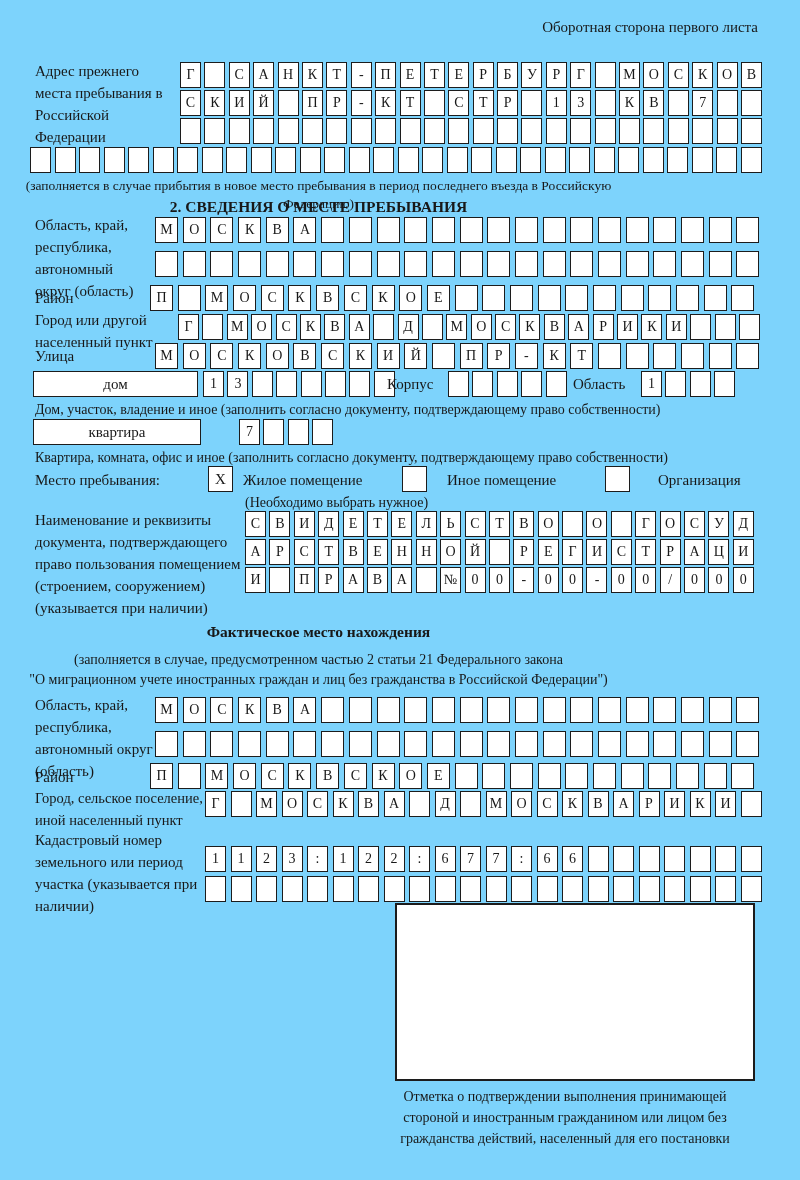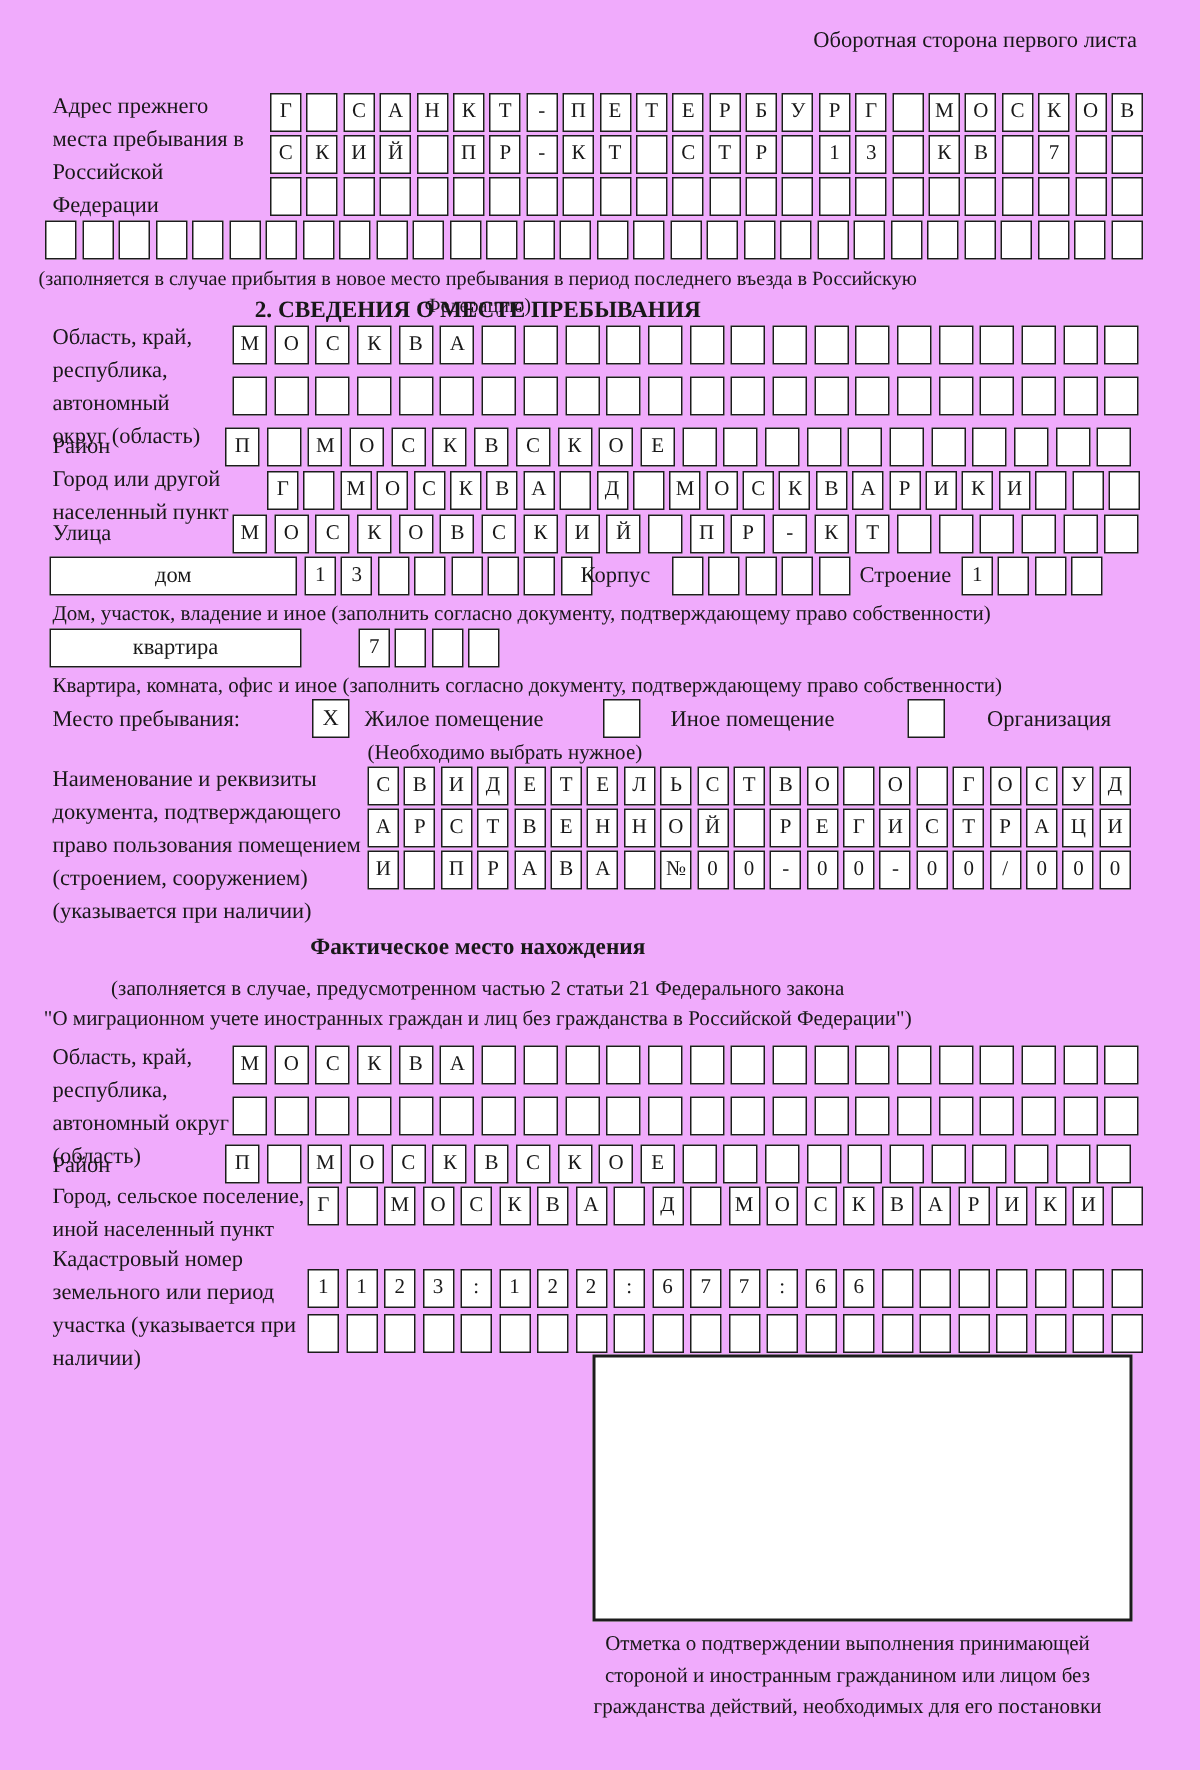--- a/index.html
+++ b/index.html
@@ -1,17 +1,17 @@
 <!DOCTYPE html>
 <html><head>
 <meta charset="utf-8">
 <style>
   html,body{margin:0;padding:0;background:#fff;}
   .page{
-    position:relative;width:800px;height:1180px;background:#f0abfc;
+    position:relative;width:800px;height:1180px;background:#7dd3fc;
     font-family:"Liberation Serif", serif;color:#181818;overflow:hidden;
   }
   .abs{position:absolute;}
   .label{font-size:15px;line-height:22px;}
   .note{font-size:13.5px;line-height:18px;}
   .center{left:0;width:637px;text-align:center;}
   .bold{font-weight:bold;}
   .cellrow{display:flex;}
   .cell{
     flex:none;box-sizing:border-box;width:21px;height:26px;
@@ -297,21 +297,21 @@
       <div class="cell"></div>
     </div>
   <div class="abs label" style="top:373px;left:387px;">Корпус</div>
   <div class="abs cellrow" style="top:371px;left:448px;">
       <div class="cell"></div>
       <div class="cell"></div>
       <div class="cell"></div>
       <div class="cell"></div>
       <div class="cell"></div>
     </div>
-  <div class="abs label" style="top:373px;left:573px;">Строение</div>
+  <div class="abs label" style="top:373px;left:573px;">Область</div>
   <div class="abs cellrow" style="top:371px;left:641px;">
       <div class="cell">1</div>
       <div class="cell"></div>
       <div class="cell"></div>
       <div class="cell"></div>
     </div>
   <div class="abs note" style="top:401px;left:35px;font-size:14px;">Дом, участок, владение и иное (заполнить согласно документу, подтверждающему право собственности)</div>
 
   <div class="abs labelbox" style="top:419px;left:33px;width:168px;">квартира</div>
   <div class="abs cellrow" style="top:419px;left:239px;">
@@ -555,16 +555,16 @@
       <div class="cell"></div>
       <div class="cell"></div>
       <div class="cell"></div>
       <div class="cell"></div>
     </div>
 
   <div class="abs bigbox" style="top:903px;left:395px;width:360px;height:178px;"></div>
   <div class="abs" style="top:1086px;left:330px;width:470px;">
     <div class="stampnote">Отметка о подтверждении выполнения принимающей</div>
     <div class="stampnote">стороной и иностранным гражданином или лицом без</div>
-    <div class="stampnote">гражданства действий, необходимых для его постановки</div>
+    <div class="stampnote">гражданства действий, населенный для его постановки</div>
   </div>
 
 </div>
 
 </body></html>

